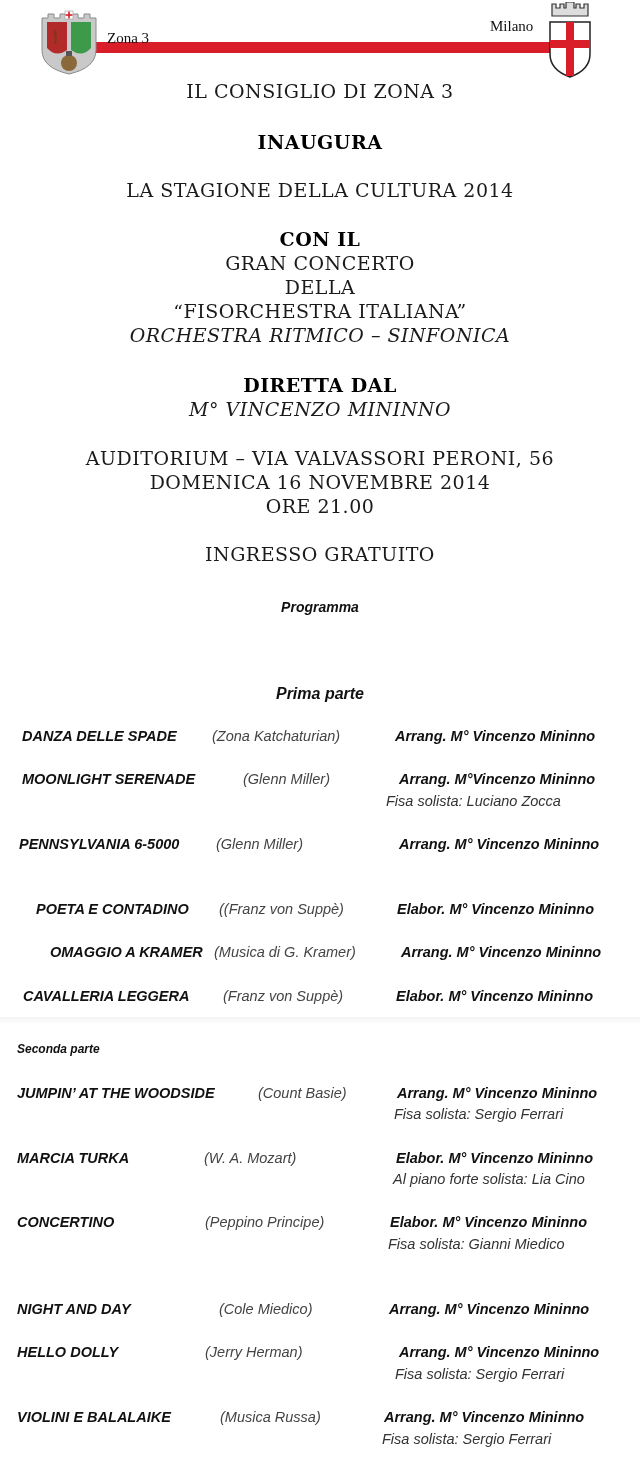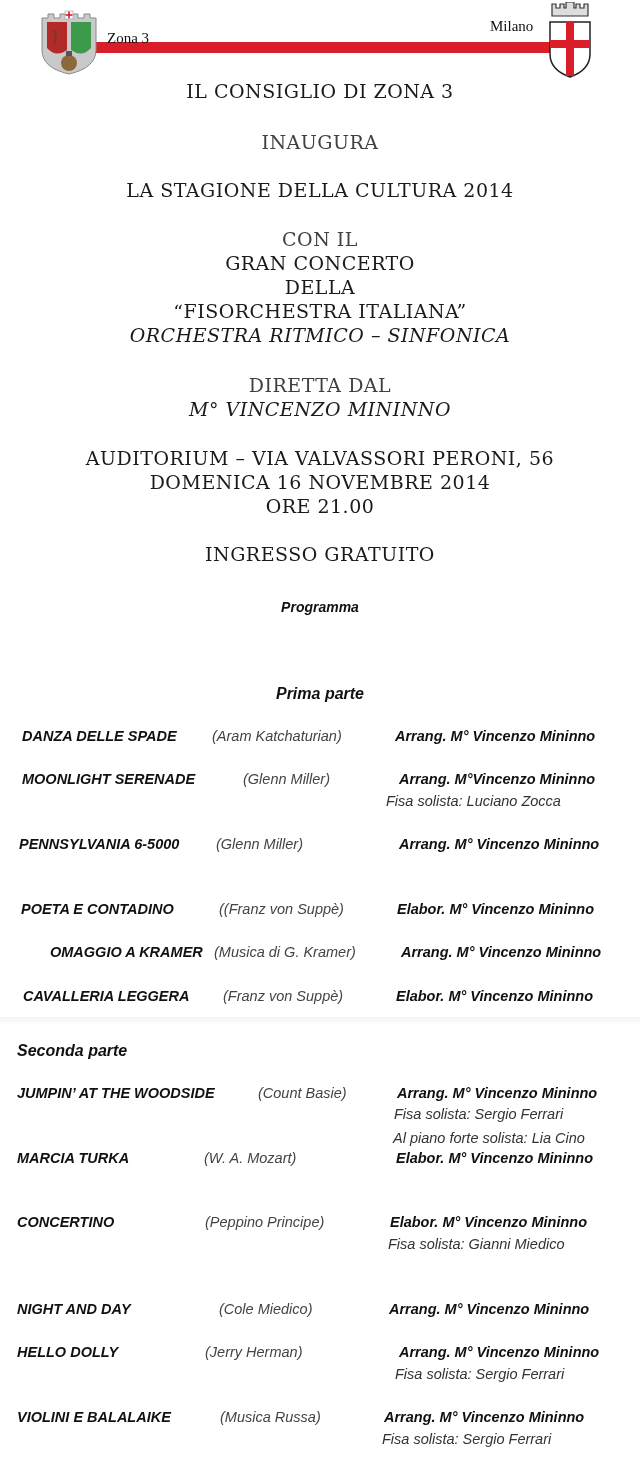--- a/index.html
+++ b/index.html
@@ -1,21 +1,21 @@
 <!DOCTYPE html>
 <html><head>
 <meta charset="utf-8">
 <style>
   html, body { margin:0; padding:0; background:#ffffff; }
   body { width:640px; height:1468px; position:relative; overflow:hidden; font-family:"Liberation Sans", sans-serif; color:#111; }
   .abs { position:absolute; }
   .serif-caps { font-family:"DejaVu Serif", "Liberation Serif", serif; text-transform:uppercase; letter-spacing:0.5px; }
   .center { left:0; width:640px; text-align:center; }
   .h-dark { color:#1a1a1a; font-size:19px; }
-  .h-gray { color:#404040; font-size:19px; }
+  .h-gray { color:#000000; font-size:19px;font-weight:bold; }
   .h-ital { font-style:italic; color:#1a1a1a; font-size:19px; }
   .prog { font-family:"Liberation Sans", sans-serif; font-style:italic; font-size:14.5px; }
   .title { font-weight:bold; color:#111; }
   .composer { color:#444; }
   .arr { font-weight:bold; color:#111; }
   .solo { color:#333; }
   .redbar { position:absolute; left:80px; top:42px; width:490px; height:11px; background:#d91e2a; }
   .divider-soft { position:absolute; left:0; top:1017px; width:640px; height:8px; background:linear-gradient(#f3f3f3,#ffffff); }
 </style>
 </head>
@@ -60,57 +60,57 @@
 <div class="abs center serif-caps h-ital" style="top:398px;">M° Vincenzo Mininno</div>
 <div class="abs center serif-caps h-dark" style="top:447px;">Auditorium – Via Valvassori Peroni, 56</div>
 <div class="abs center serif-caps h-dark" style="top:471px;">Domenica 16 Novembre 2014</div>
 <div class="abs center serif-caps h-dark" style="top:495px;">Ore 21.00</div>
 <div class="abs center serif-caps h-dark" style="top:543px;">Ingresso Gratuito</div>
 
 <div class="abs center prog title" style="top:599px; font-size:14px;">Programma</div>
 <div class="abs center prog title" style="top:685px; font-size:16px;">Prima parte</div>
 
 <div class="abs prog title" style="left:22px; top:728px;">DANZA DELLE SPADE</div>
-<div class="abs prog composer" style="left:212px; top:728px;">(Aram Katchaturian)</div>
+<div class="abs prog composer" style="left:212px; top:728px;">(Zona Katchaturian)</div>
 <div class="abs prog arr" style="left:395px; top:728px;">Arrang. M° Vincenzo Mininno</div>
 
 <div class="abs prog title" style="left:22px; top:771px;">MOONLIGHT SERENADE</div>
 <div class="abs prog composer" style="left:243px; top:771px;">(Glenn Miller)</div>
 <div class="abs prog arr" style="left:399px; top:771px;">Arrang. M°Vincenzo Mininno</div>
 <div class="abs prog solo" style="left:386px; top:793px;">Fisa solista: Luciano Zocca</div>
 
 <div class="abs prog title" style="left:19px; top:836px;">PENNSYLVANIA 6-5000</div>
 <div class="abs prog composer" style="left:216px; top:836px;">(Glenn Miller)</div>
 <div class="abs prog arr" style="left:399px; top:836px;">Arrang. M° Vincenzo Mininno</div>
 
-<div class="abs prog title" style="left:21px; top:901px;text-align:center;">POETA E CONTADINO</div>
+<div class="abs prog title" style="left:36px; top:901px;text-align:center;">POETA E CONTADINO</div>
 <div class="abs prog composer" style="left:219px; top:901px;">((Franz von Suppè)</div>
 <div class="abs prog arr" style="left:397px; top:901px;">Elabor.  M° Vincenzo Mininno</div>
 
 <div class="abs prog title" style="left:14px; top:944px;margin-left:36px;">OMAGGIO A KRAMER</div>
 <div class="abs prog composer" style="left:214px; top:944px;">(Musica di G. Kramer)</div>
 <div class="abs prog arr" style="left:401px; top:944px;">Arrang. M° Vincenzo Mininno</div>
 
 <div class="abs prog title" style="left:23px; top:988px;">CAVALLERIA LEGGERA</div>
 <div class="abs prog composer" style="left:223px; top:988px;">(Franz von Suppè)</div>
 <div class="abs prog arr" style="left:396px; top:988px;">Elabor.  M° Vincenzo Mininno</div>
 
 <div class="divider-soft"></div>
 
-<div class="abs prog title" style="left:17px; top:1042px; font-size:16px;">Seconda parte</div>
+<div class="abs prog title" style="left:17px; top:1042px; font-size:12px;">Seconda parte</div>
 
 <div class="abs prog title" style="left:17px; top:1085px;">JUMPIN’ AT THE  WOODSIDE</div>
 <div class="abs prog composer" style="left:258px; top:1085px;">(Count Basie)</div>
 <div class="abs prog arr" style="left:397px; top:1085px;">Arrang. M° Vincenzo Mininno</div>
 <div class="abs prog solo" style="left:394px; top:1106px;">Fisa solista: Sergio Ferrari</div>
 
 <div class="abs prog title" style="left:17px; top:1150px;">MARCIA  TURKA</div>
 <div class="abs prog composer" style="left:204px; top:1150px;">(W. A. Mozart)</div>
 <div class="abs prog arr" style="left:396px; top:1150px;">Elabor. M° Vincenzo Mininno</div>
-<div class="abs prog solo" style="left:393px; top:1130px;font-style:italic;">Al piano forte  solista: Lia Cino</div>
+<div class="abs prog solo" style="left:393px; top:1171px;font-style:italic;">Al piano forte  solista: Lia Cino</div>
 
 <div class="abs prog title" style="left:17px; top:1214px;">CONCERTINO</div>
 <div class="abs prog composer" style="left:205px; top:1214px;">(Peppino Principe)</div>
 <div class="abs prog arr" style="left:390px; top:1214px;">Elabor. M° Vincenzo Mininno</div>
 <div class="abs prog solo" style="left:388px; top:1236px;">Fisa solista: Gianni Miedico</div>
 
 <div class="abs prog title" style="left:17px; top:1301px;">NIGHT AND DAY</div>
 <div class="abs prog composer" style="left:219px; top:1301px;">(Cole  Miedico)</div>
 <div class="abs prog arr" style="left:389px; top:1301px;">Arrang. M° Vincenzo Mininno</div>
 

